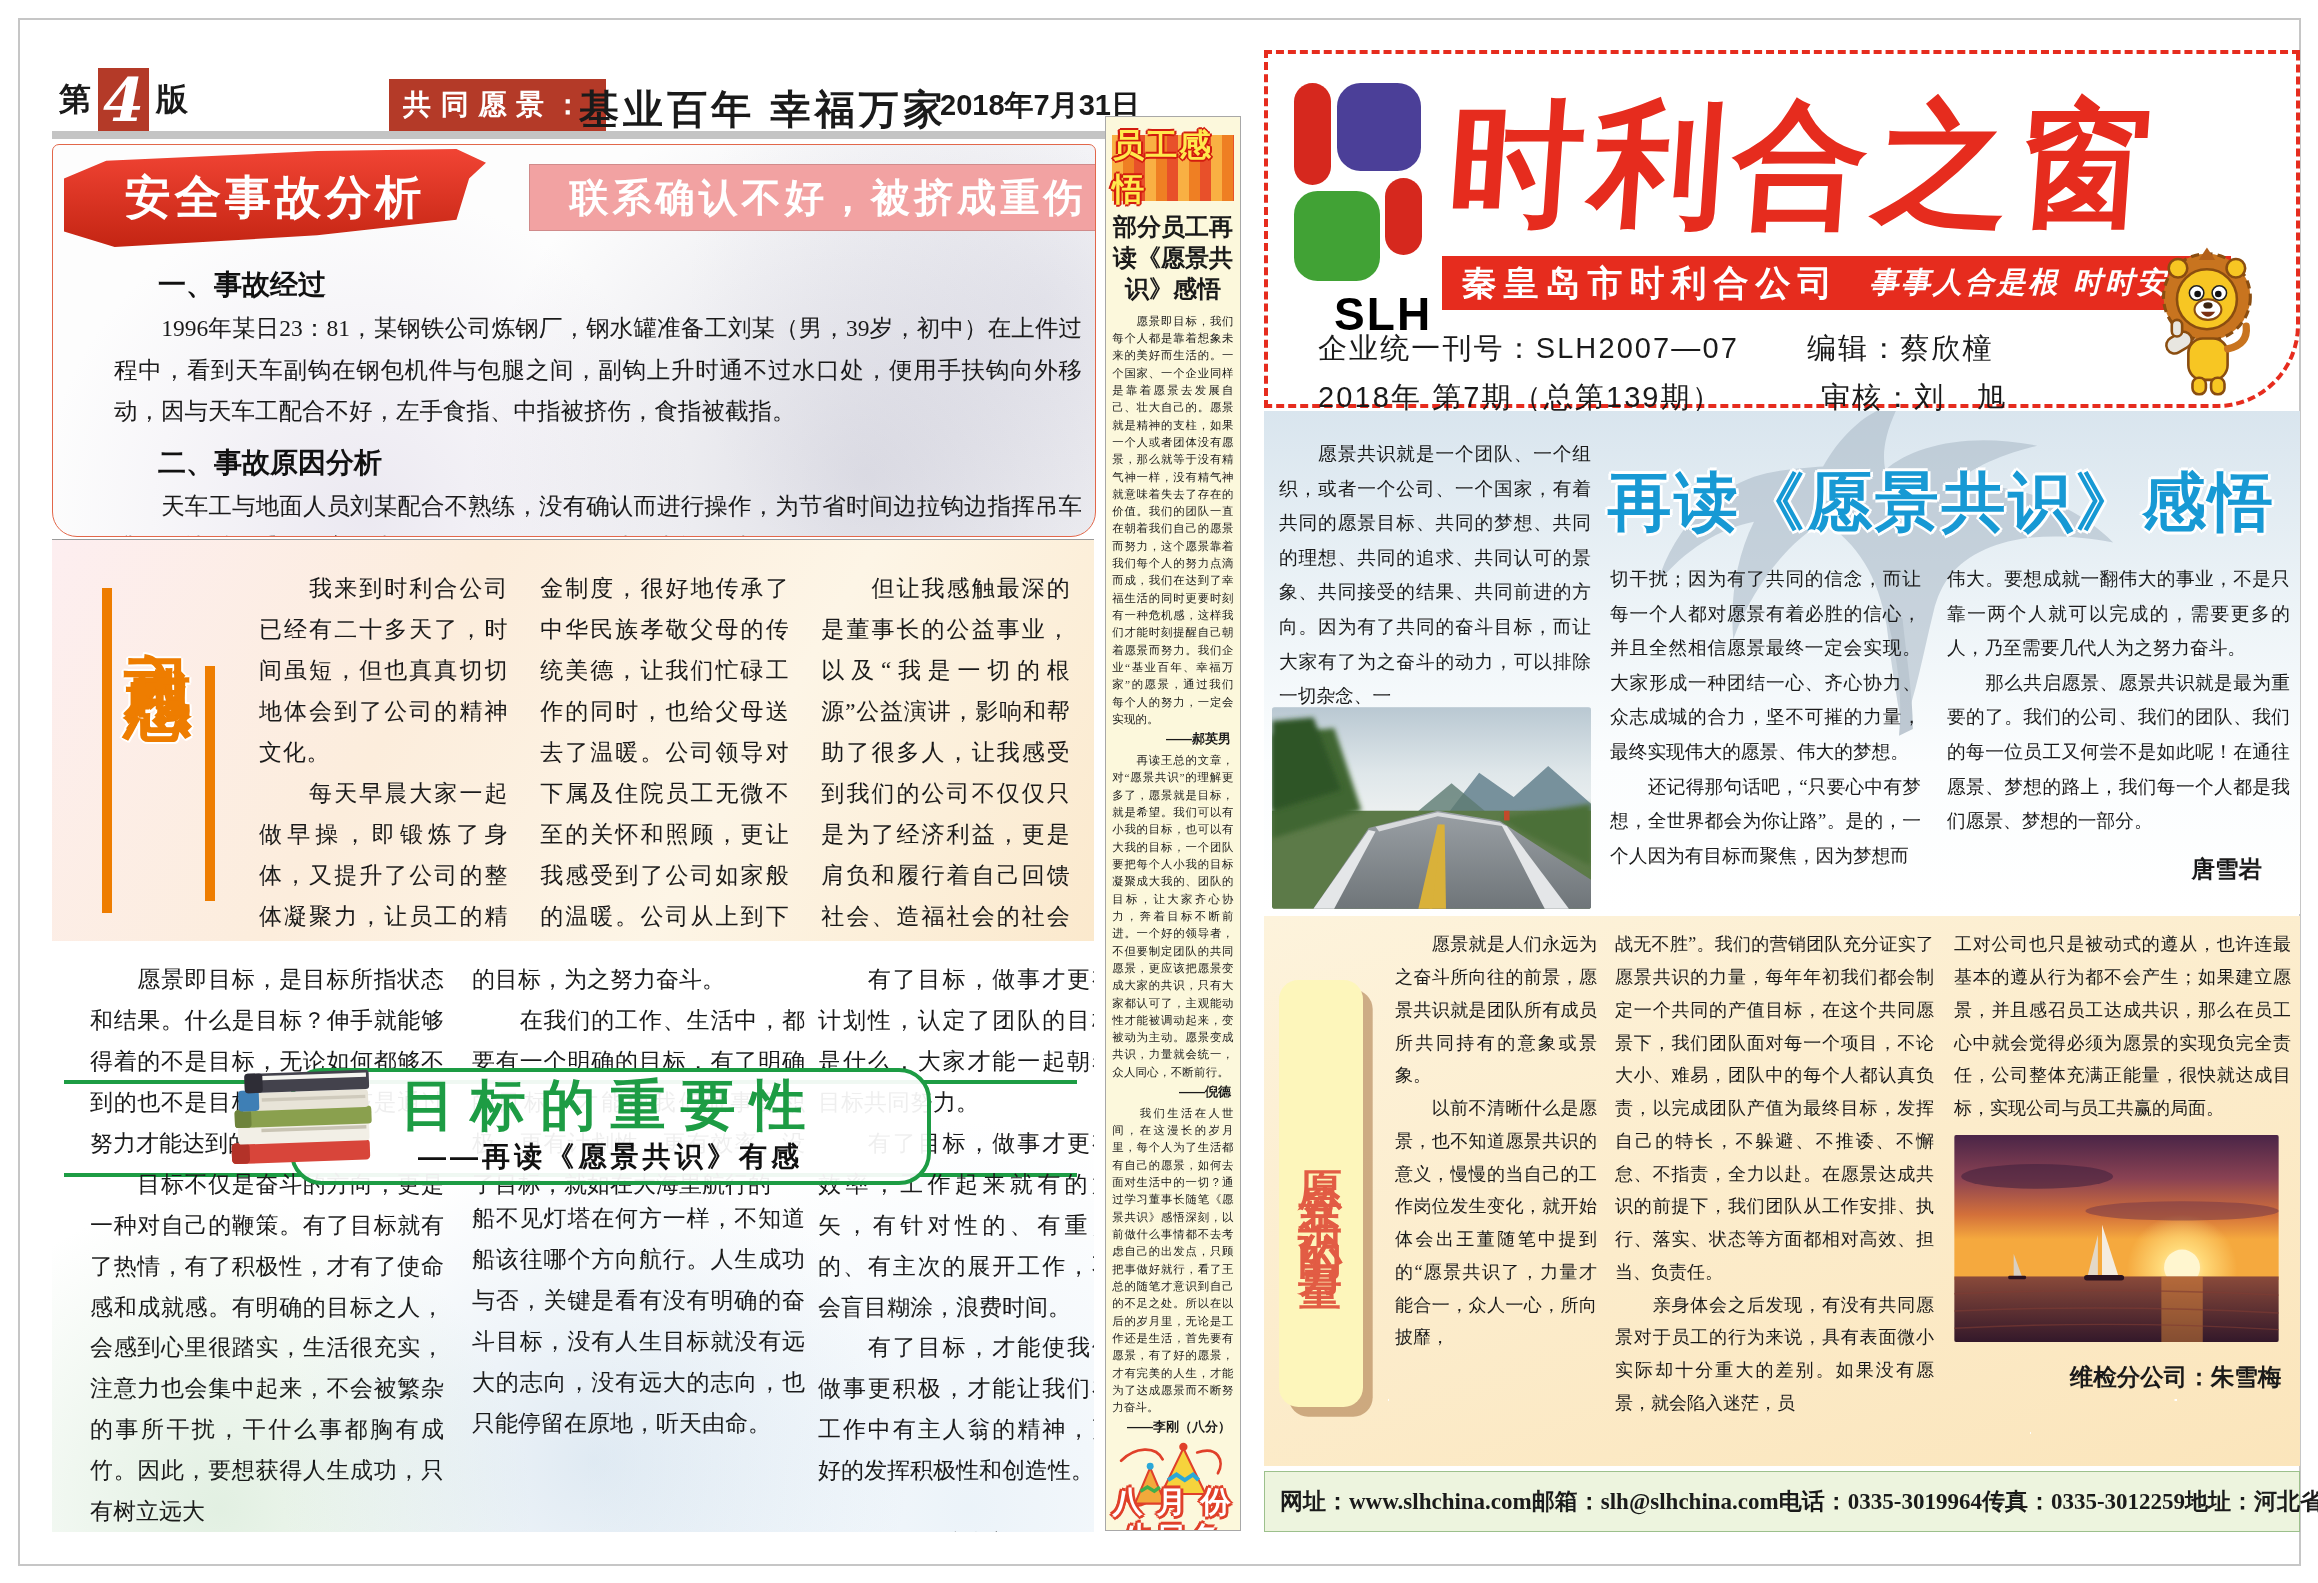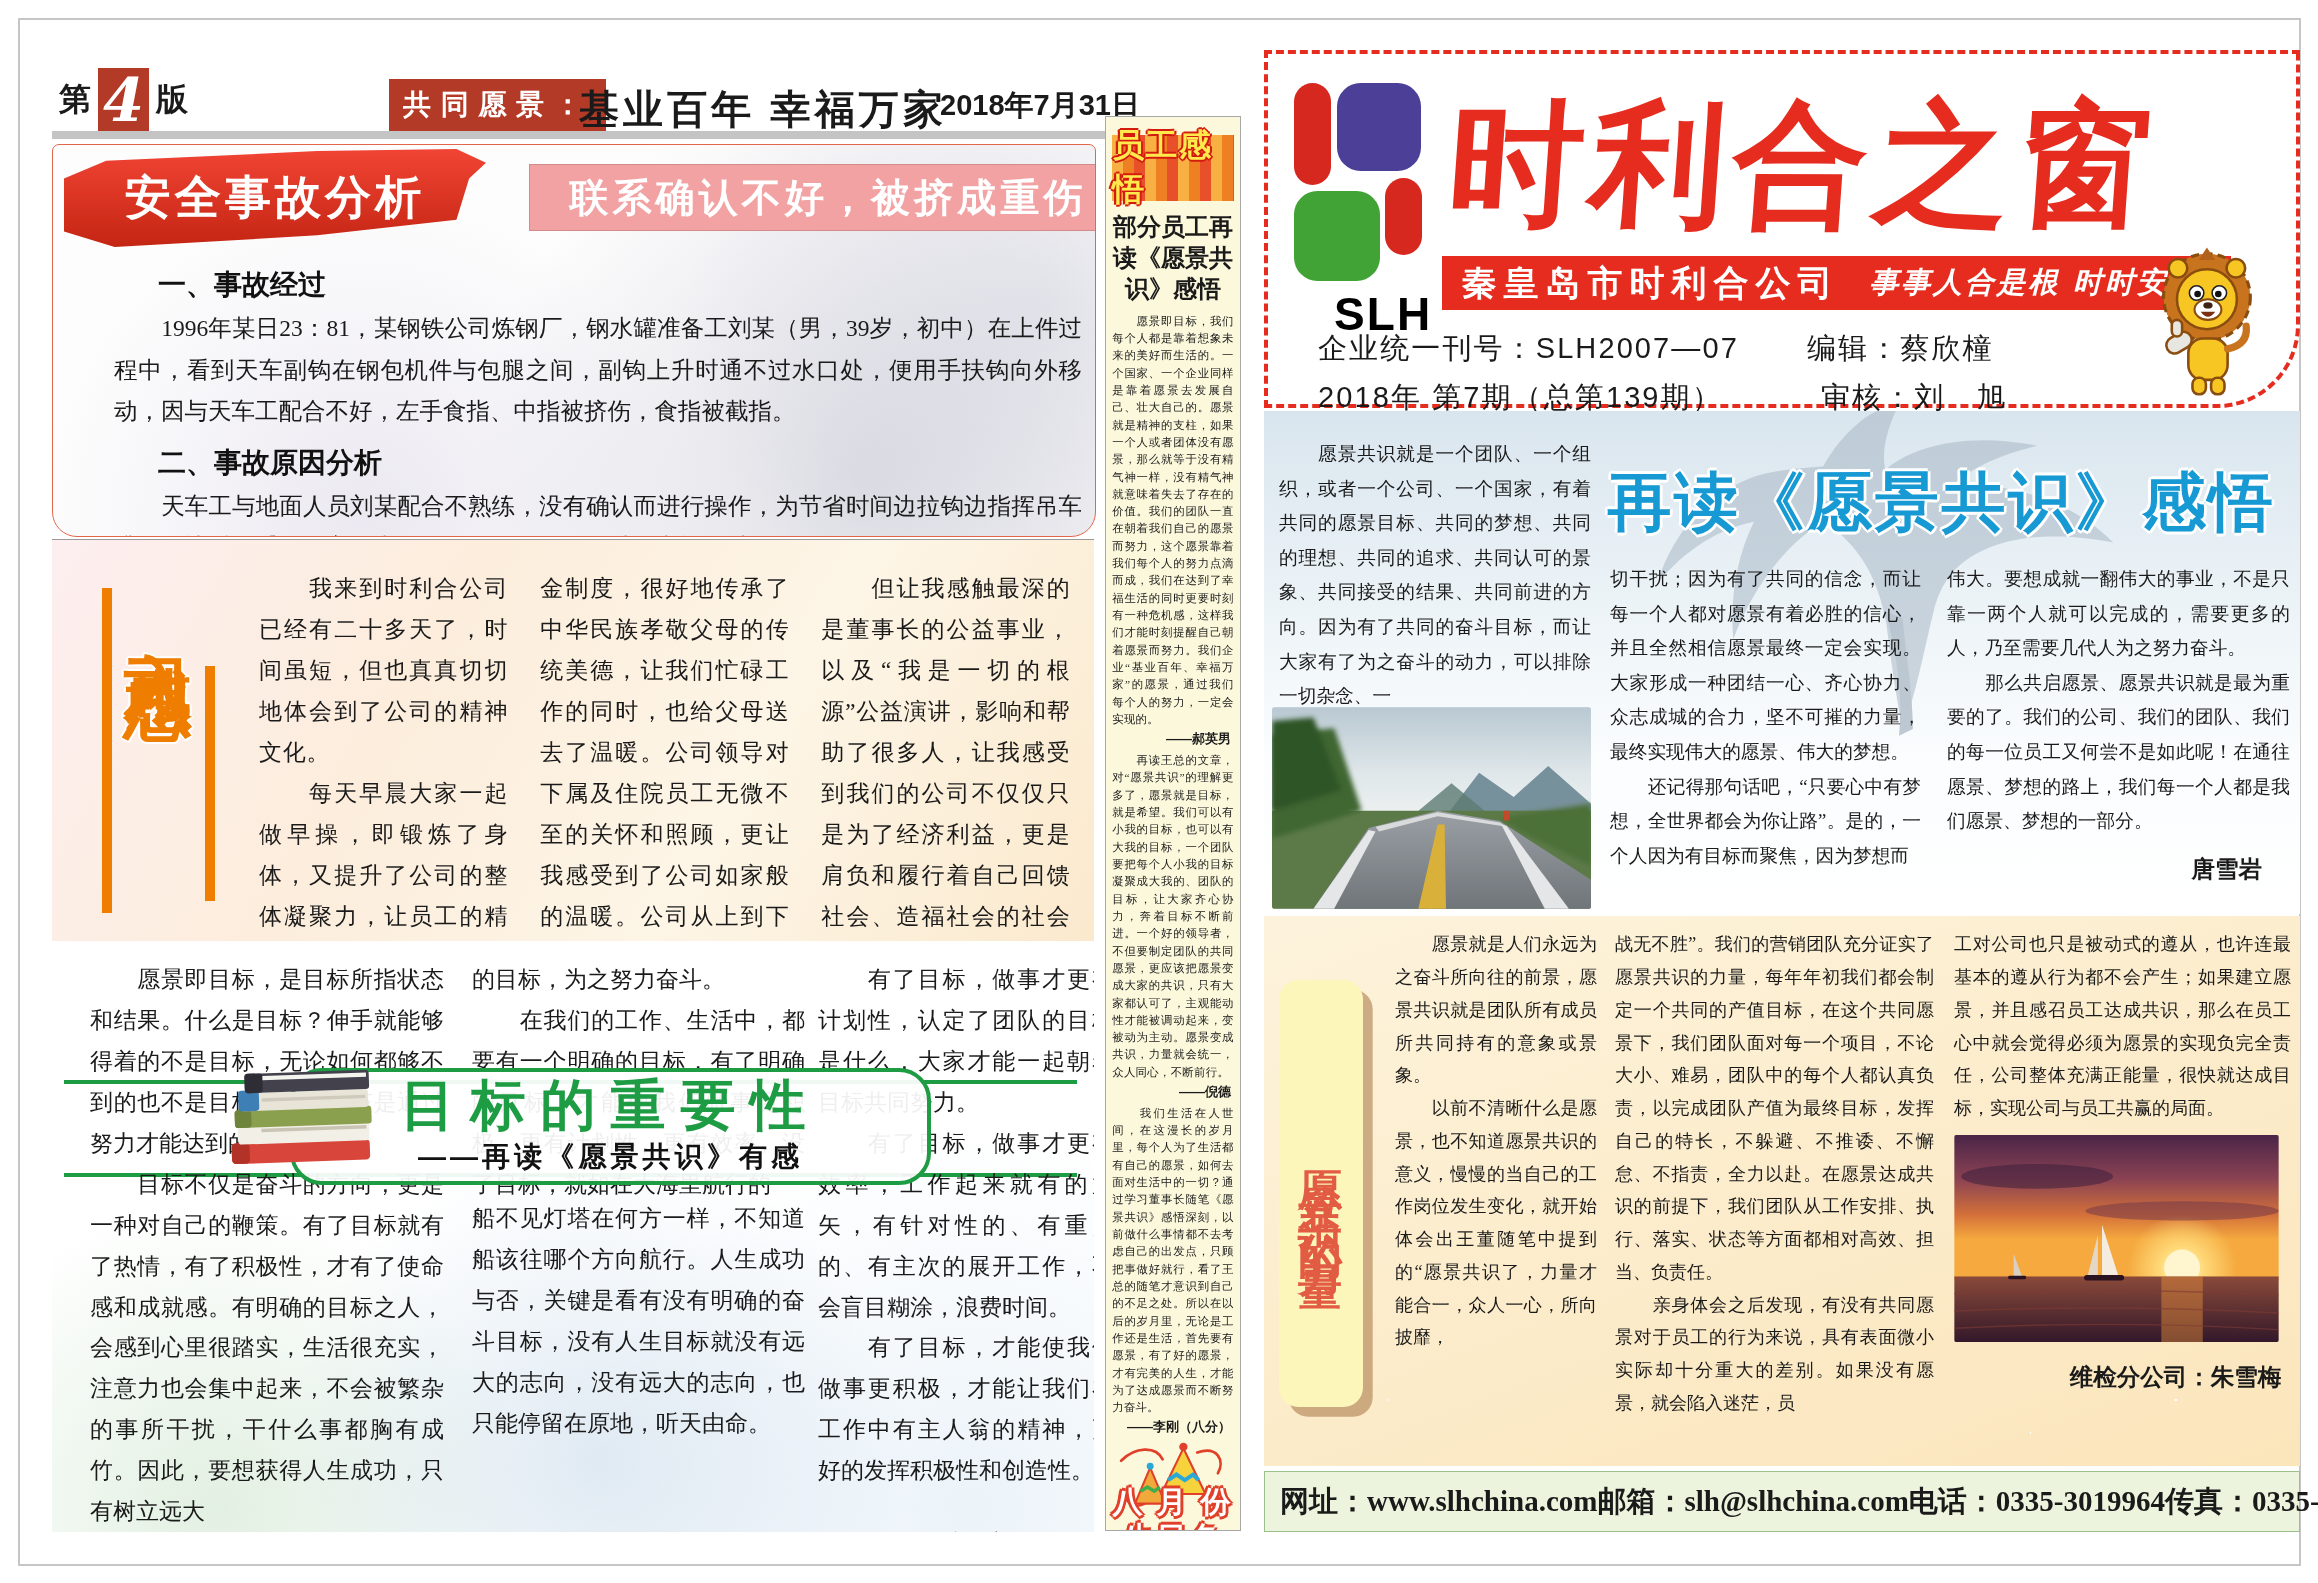--- a/index.html
+++ b/index.html
@@ -145,21 +145,21 @@
   .pw-col{position:absolute;font-size:18px;line-height:1.82;}
   .pw-col1{left:131px;top:12.4px;width:202px;}
   .pw-col2{left:351px;top:12.4px;width:319px;}
   .pw-col3{left:690px;top:12.4px;width:337px;}
   .sunset{display:block;margin-top:9.7px;border-radius:2.1px;}
   .pw-sig{margin-top:14px;text-align:right;font-weight:bold;font-size:23.5px;font-family:"Liberation Sans",sans-serif;padding-right:9.7px;}
 
   
   .footer{position:absolute;left:1264px;top:1471px;width:1036px;height:61px;background:#edf4de;border:1.4px solid #9cc08c;
       box-sizing:border-box;display:flex;align-items:center;justify-content:space-between;padding:0 15px;
-      font-size:29px;font-weight:bold;white-space:nowrap;}
+      font-size:23px;font-weight:bold;white-space:nowrap;}
 </style>
 </head>
 <body>
 
 <div class="page">
   <div class="frame"></div>
 
   <div class="header">
     <div class="edition">
       <span class="edition-pre">第</span>

